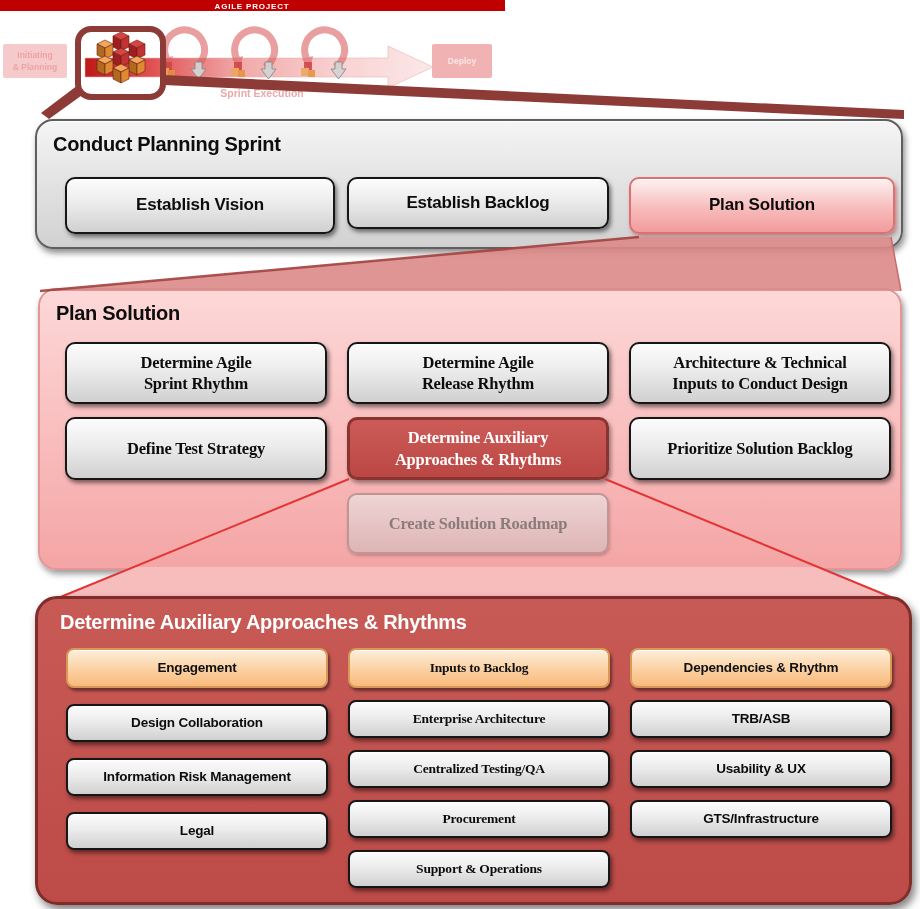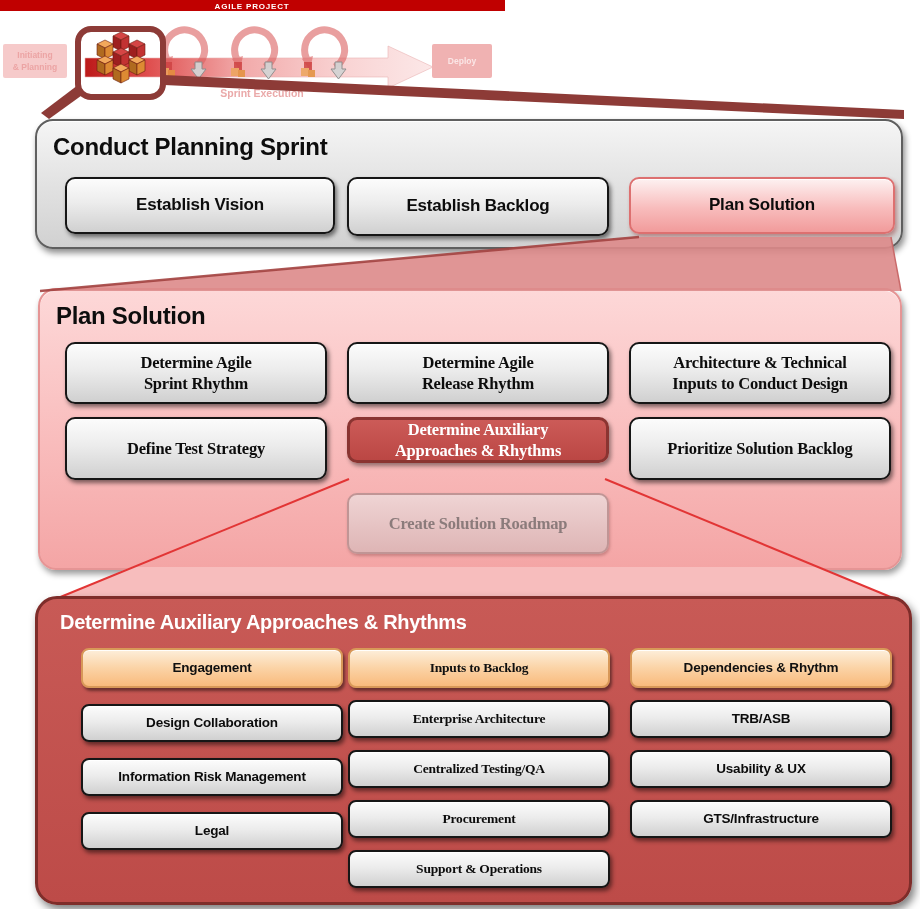--- a/index.html
+++ b/index.html
@@ -26,21 +26,21 @@
     box-shadow:2px 4px 6px rgba(0,0,0,.4), inset 0 1px 0 rgba(255,255,255,.7);
   }
   #panel3{
     left:35px;top:596px;width:871px;height:303px;border-radius:22px;
     background:linear-gradient(180deg,#c85a56 0%,#bd4b48 100%);
     border:3px solid #7e2d2a;
     box-shadow:3px 5px 8px rgba(0,0,0,.5);
   }
   .panel-title{
     position:absolute;left:16px;top:12px;
-    font-weight:bold;font-size:24px;color:#0d0d0d;letter-spacing:-.3px;
+    font-weight:bold;font-size:20px;color:#0d0d0d;letter-spacing:-.3px;
   }
   #panel3 .panel-title{color:#ffffff;font-size:20px;left:22px;}
 
   
   .btn{
     position:absolute;display:flex;flex-direction:column;align-items:center;justify-content:center;
     text-align:center;font-weight:bold;border-radius:10px;letter-spacing:-.2px;
     line-height:1.3;cursor:pointer;box-sizing:border-box;
   }
   .btn span{display:block;}
@@ -67,35 +67,35 @@
   .btn-orange{
     background:linear-gradient(180deg,#fdeeda 0%,#fbd3a6 50%,#f9ba7c 100%);
     border:2px solid #d89858;color:#101010;border-radius:8px;
     box-shadow:2px 3px 3px rgba(0,0,0,.45), inset 0 1px 0 rgba(255,255,255,.9);
   }
   #panel1 .btn{font-size:17px;}
   #panel2 .btn{font-size:16.5px;font-family:Liberation Serif, serif;}
 
   
   #p1b0{left:28px;top:56px;width:270px;height:57px;}
-  #p1b1{left:310px;top:56px;width:262px;height:59px;}
+  #p1b1{left:310px;top:56px;width:262px;height:52px;}
   #p1b2{left:592px;top:56px;width:266px;height:57px;}
 
   
   #p2b0{left:25px;top:52px;width:262px;height:62px;}
   #p2b1{left:307px;top:52px;width:262px;height:62px;}
   #p2b2{left:589px;top:52px;width:262px;height:62px;}
   #p2b3{left:25px;top:127px;width:262px;height:63px;}
-  #p2b4{left:307px;top:127px;width:262px;height:46px;}
+  #p2b4{left:307px;top:127px;width:262px;height:63px;}
   #p2b5{left:589px;top:127px;width:262px;height:63px;}
   #p2b6{left:307px;top:203px;width:262px;height:61px;font-size:17px;}
 
   
   .aux-col{position:absolute;top:49px;width:262px;display:flex;flex-direction:column;gap:12px;}
-  #aux-col0{left:43px;gap:16px;} #aux-col1{left:310px;font-family:Liberation Serif, serif;} #aux-col2{left:592px;}
+  #aux-col0{left:28px;gap:16px;} #aux-col1{left:310px;font-family:Liberation Serif, serif;} #aux-col2{left:592px;}
   .aux-col .btn{position:static;height:40px;flex:none;font-size:13.5px;}
   .aux-col .btn-gray{height:38px;border-radius:8px;}
 </style>
 </head>
 <body>
 
 <div class="stage">
 
   <svg width="920" height="250" viewBox="0 0 920 250">
     <defs>

